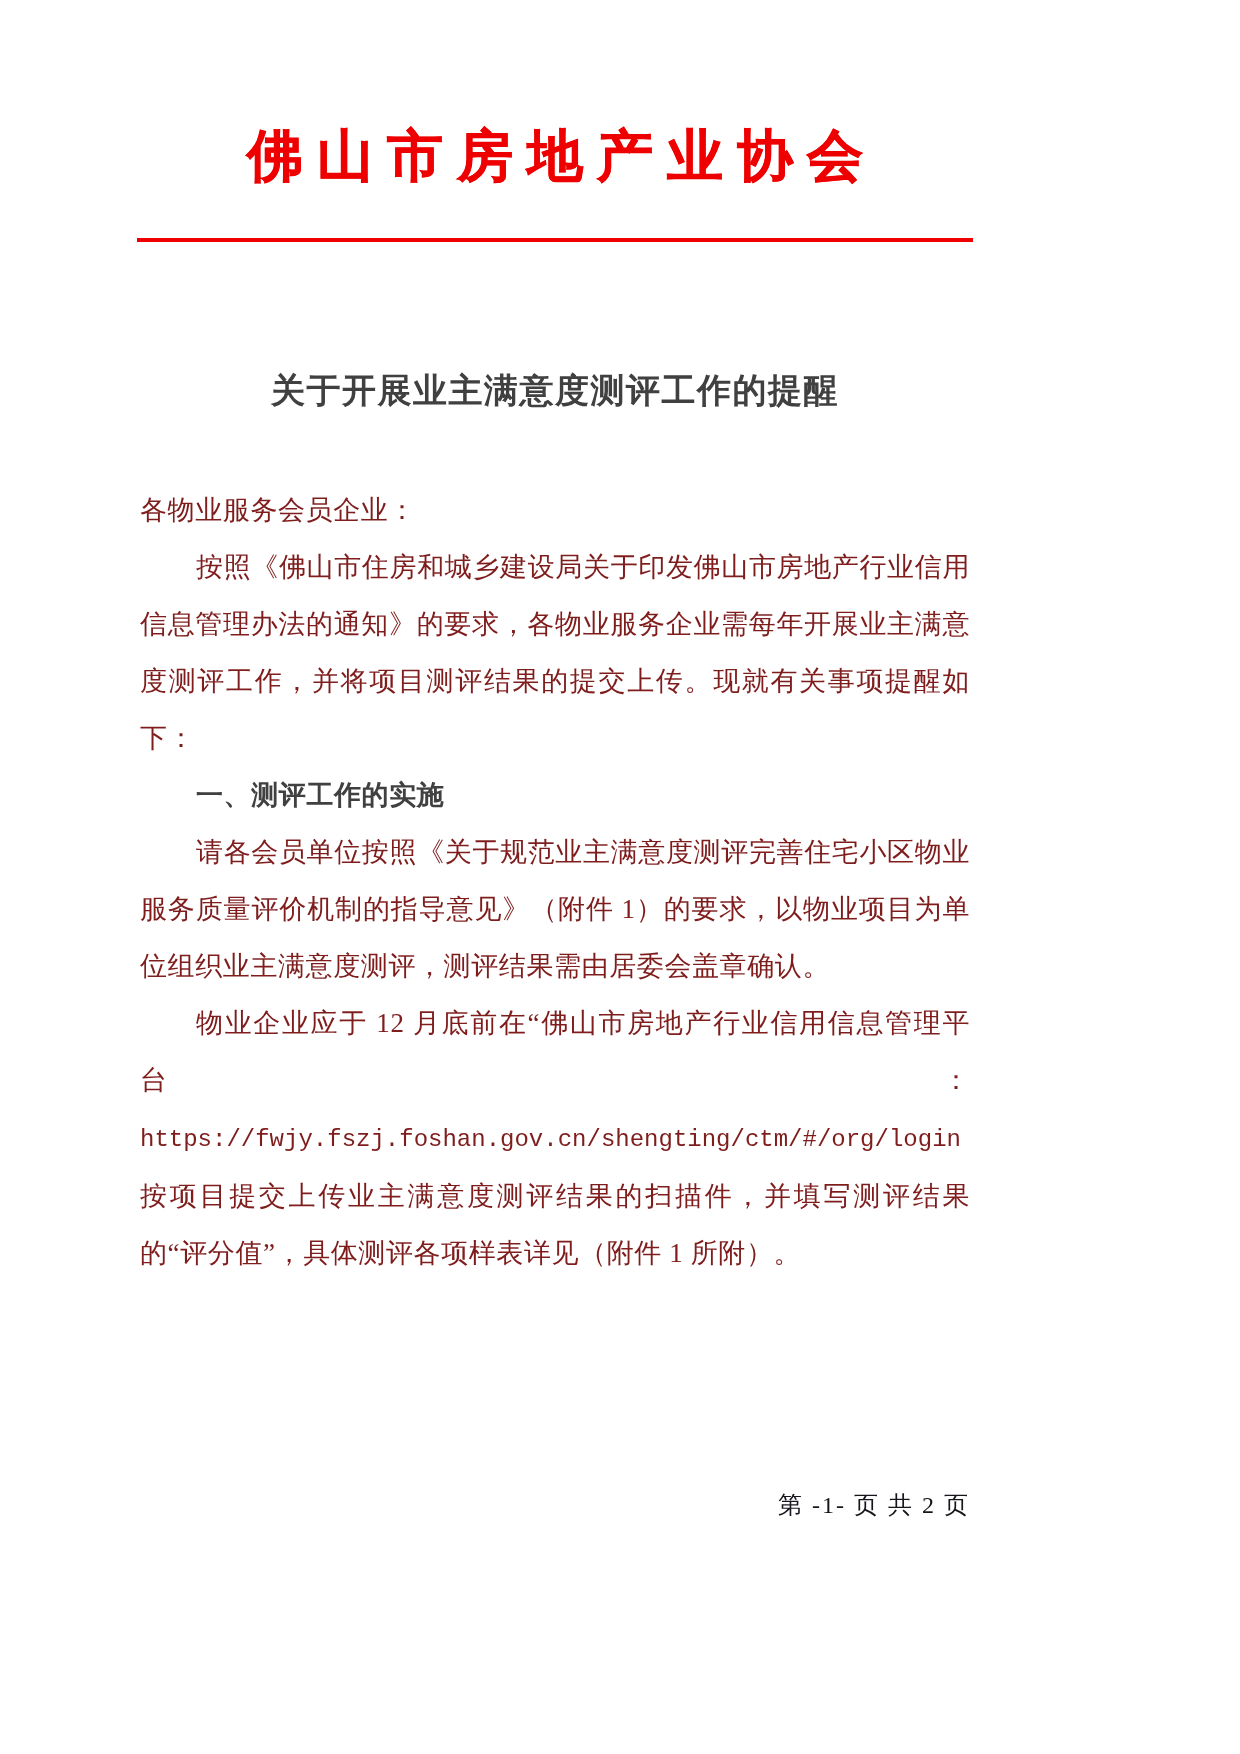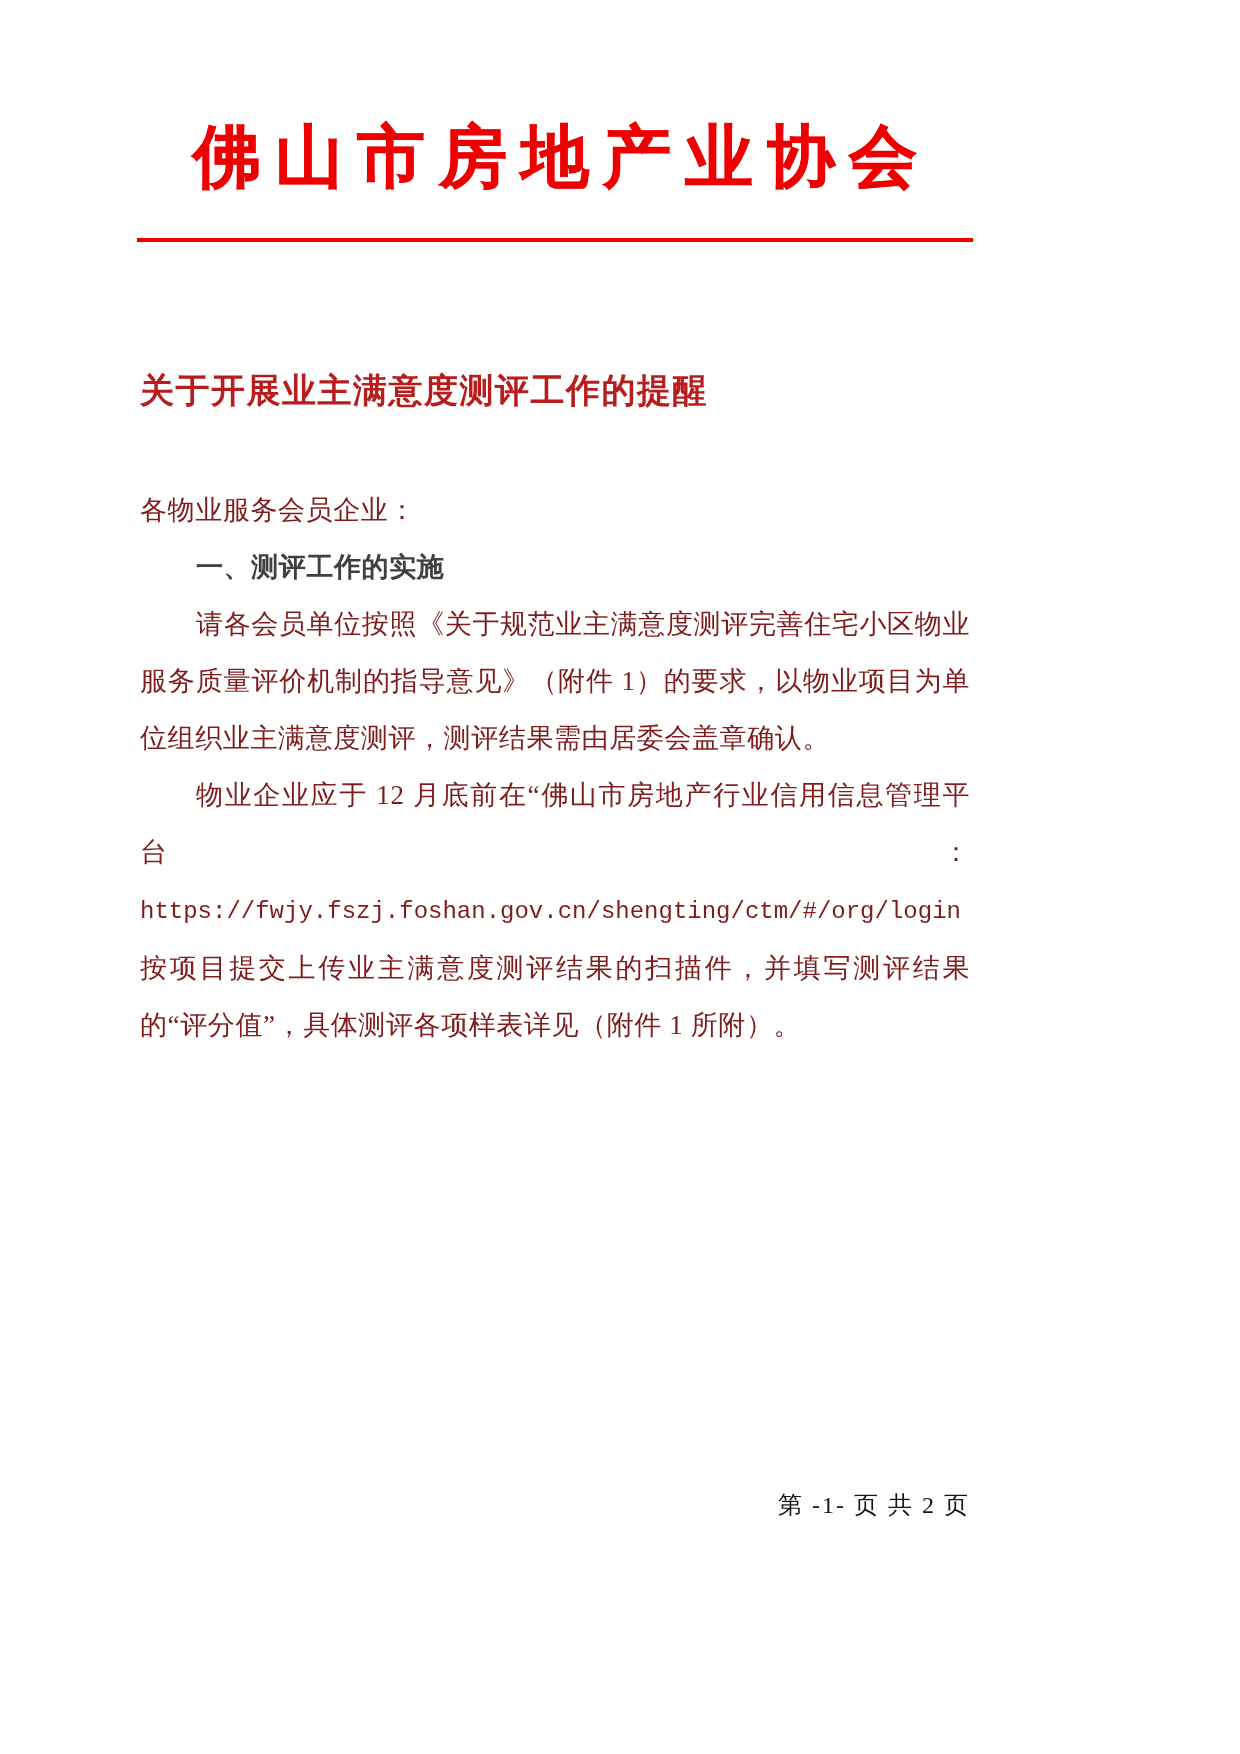--- a/index.html
+++ b/index.html
@@ -29,22 +29,22 @@
   
   .masthead {
     position: absolute;
     left: 0;
     top: 128px;
     width: 830px;
     text-align: center;
   }
   .masthead-title {
     color: #ee0000;
-    font-family: Liberation Mono, monospace;
-    font-size: 68px;
+    font-family: Liberation Sans, sans-serif;
+    font-size: 56px;
     font-weight: bold;
     line-height: 1.0;
     letter-spacing: 14px;
     text-indent: 14px;
     white-space: nowrap;
     -webkit-text-stroke: 0.6px #ee0000;
   }
   .masthead-rule {
     position: absolute;
     left: -3px;
@@ -66,24 +66,24 @@
     letter-spacing: 1px;
     font-family: "Liberation Serif", "DejaVu Serif", serif;
   }
 
   
   .doc-title {
     position: absolute;
     left: 0;
     top: 368px;
     width: 830px;
-    text-align: left;
+    text-align: center;
     font-size: 34px;
     font-weight: bold;
-    color: #b91c1c;
+    color: #404040;
     letter-spacing: 1.5px;
     font-family: "Liberation Sans", "DejaVu Sans", sans-serif;
   }
 
   
   .body {
     position: absolute;
     left: 0;
     top: 482px;
     width: 830px;
@@ -143,20 +143,21 @@
     </div>
     <div class="masthead-rule"></div>
 
 
     <div class="doc-title">关于开展业主满意度测评工作的提醒</div>
 
     <div class="body">
 
       <p class="para">各物业服务会员企业：</p>
 
+      <p class="para indent">按照《佛山市住房和城乡建设局关于印发佛山市房地产行业信用信息管理办法的通知》的要求，各物业服务企业需每年开展业主满意度测评工作，并将项目测评结果的提交上传。现就有关事项提醒如下：</p>
 
       <p class="heading">一、测评工作的实施</p>
 
       <p class="para indent">请各会员单位按照《关于规范业主满意度测评完善住宅小区物业服务质量评价机制的指导意见》（附件 1）的要求，以物业项目为单位组织业主满意度测评，测评结果需由居委会盖章确认。</p>
 
 
       <p class="para indent"><span>物业企业应于 12 月底前在“佛山市房地产行业信用信息管理平台：</span><span class="url">https://fwjy.fszj.foshan.gov.cn/shengting/ctm/#/org/login</span><span>按项目提交上传业主满意度测评结果的扫描件，并填写测评结果的“评分值”，具体测评各项样表详见（附件 1 所附）。</span></p>
 
 
     </div>

